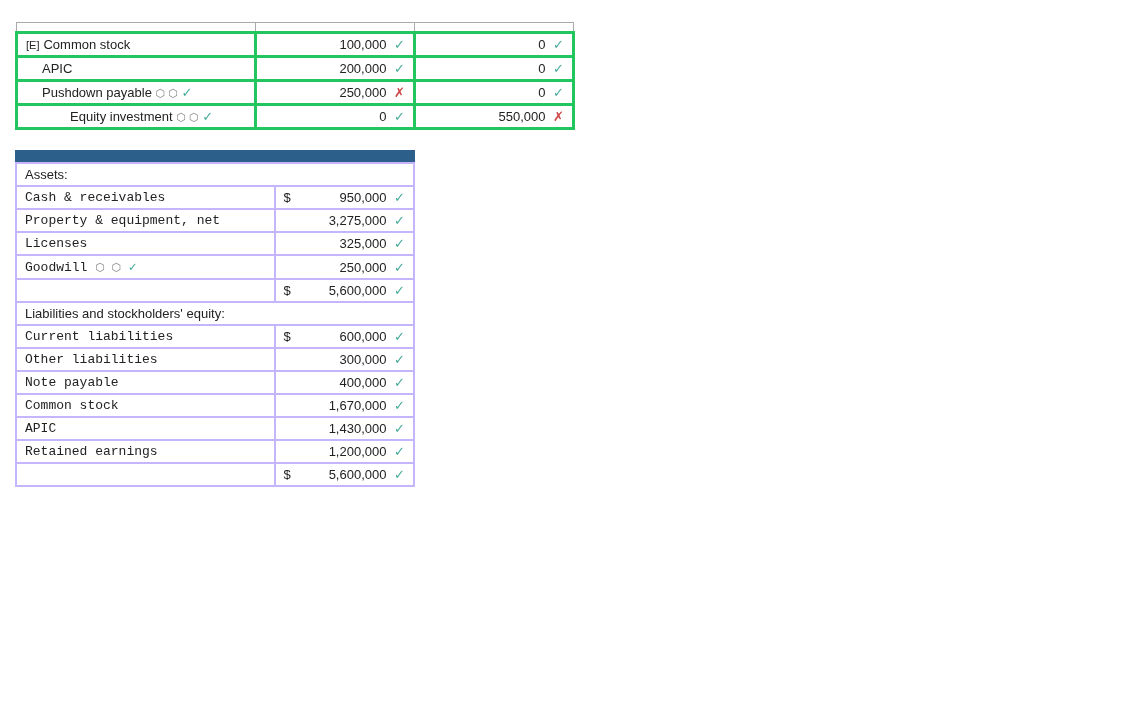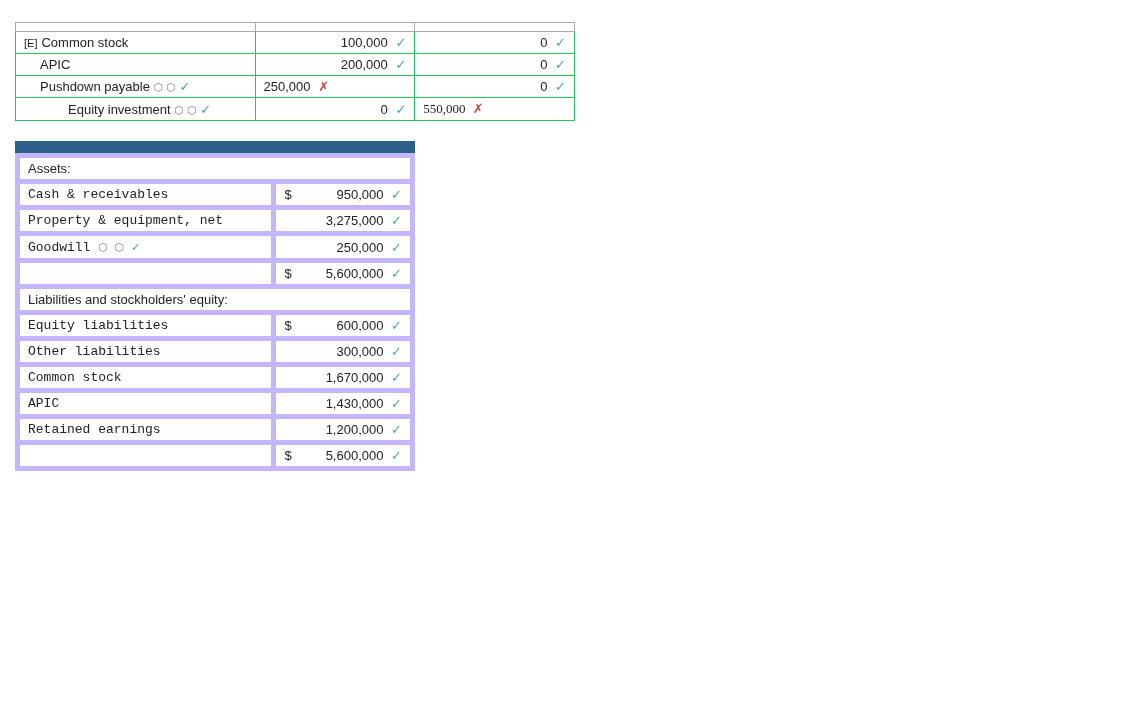--- a/index.html
+++ b/index.html
@@ -24,21 +24,21 @@
       margin-bottom: 20px;
     }
     .part-c-table th {
       background: #fff;
       border: 1px solid #aaa;
       padding: 4px 10px;
       text-align: center;
       font-weight: bold;
     }
     .part-c-table td {
-      border: 1px solid #22c55e;
+      border: 3px solid #22c55e;
       padding: 3px 8px;
     }
     .part-c-table .desc-col { width: 240px; }
     .part-c-table .debit-col { width: 160px; text-align: right; }
     .part-c-table .credit-col { width: 160px; text-align: right; }
     .check-green { color: #4a9; margin-left: 4px; }
     .cross-red { color: #c44; margin-left: 4px; }
 
     .section-label {
       font-size: 13px;
@@ -56,21 +56,21 @@
       text-align: center;
       padding: 5px;
       border: 1px solid #2c5f8a;
       font-size: 13px;
     }
     .cbs-table {
       border-collapse: collapse;
       width: 100%;
     }
     .cbs-table td {
-      border: 5px solid #c4b5fd;
+      border: 2px solid #c4b5fd;
       padding: 3px 8px;
       font-size: 13px;
     }
     .cbs-table .label-col { width: 260px; font-family: Liberation Mono, monospace; }
     .cbs-table .value-col { width: 140px; text-align: right; }
   </style>
 </head>
 <body>
 
 <p class="intro-text"></p>
@@ -89,27 +89,27 @@
         <td style="text-align: right; margin-top: 40px;">100,000 <span class="check-green">✓</span></td>
         <td style="text-align: right;">0 <span class="check-green">✓</span></td>
       </tr>
       <tr>
         <td><span style="margin-left:16px;">APIC</span></td>
         <td style="text-align: right; padding-left: 40px;">200,000 <span class="check-green">✓</span></td>
         <td style="text-align: right;">0 <span class="check-green">✓</span></td>
       </tr>
       <tr>
         <td><span style="margin-left:16px;">Pushdown payable</span> <span style="color:#888;font-size:11px;">⬡ ⬡</span> <span style="color:#4a9;">✓</span></td>
-        <td style=" margin-left: 20px;">250,000 <span class="cross-red">✗</span></td>
+        <td style="text-align: right; margin-left: 20px;">250,000 <span class="cross-red">✗</span></td>
         <td style="text-align: right;">0 <span class="check-green">✓</span></td>
       </tr>
       <tr>
         <td><span style="margin-left:44px;">Equity investment</span> <span style="color:#888;font-size:11px;">⬡ ⬡</span> <span style="color:#4a9;">✓</span></td>
         <td style="text-align: right;">0 <span class="check-green">✓</span></td>
-        <td style=" font-family: Liberation Serif, serif;">550,000 <span class="cross-red">✗</span></td>
+        <td style="text-align: right;">550,000 <span class="cross-red">✗</span></td>
       </tr>
     </tbody>
 </table>
 
 <p class="section-label"></p>
 
 <div class="cbs-wrapper">
   <div class="cbs-header"></div>
   <table class="cbs-table">
     <tbody id="cbs-tbody">
@@ -118,37 +118,45 @@
         </tr>
         <tr>
           <td class="label-col">Cash &amp; receivables</td>
           <td class="value-col"><span style="float:left;">$</span>950,000 <span class="check-green">✓</span></td>
         </tr>
         <tr>
           <td class="label-col">Property &amp; equipment, net</td>
           <td class="value-col">3,275,000 <span class="check-green">✓</span></td>
         </tr>
         <tr>
+          <td class="label-col">Licenses</td>
+          <td class="value-col">325,000 <span class="check-green">✓</span></td>
+        </tr>
+        <tr>
           <td class="label-col">Goodwill <span style="color:#888;font-size:11px;">⬡ ⬡</span> <span style="color:#4a9;">✓</span></td>
           <td class="value-col">250,000 <span class="check-green">✓</span></td>
         </tr>
         <tr style="border-top: 1px solid rgb(170, 170, 170);">
           <td class="label-col"></td>
           <td class="value-col"><span style="float:left;">$</span>5,600,000 <span class="check-green">✓</span></td>
         </tr>
         <tr>
           <td colspan="2">Liabilities and stockholders' equity:</td>
         </tr>
         <tr>
-          <td class="label-col">Equity liabilities</td>
+          <td class="label-col">Current liabilities</td>
           <td class="value-col"><span style="float:left;">$</span>600,000 <span class="check-green">✓</span></td>
         </tr>
         <tr>
           <td class="label-col">Other liabilities</td>
           <td class="value-col">300,000 <span class="check-green">✓</span></td>
+        </tr>
+        <tr>
+          <td class="label-col">Note payable</td>
+          <td class="value-col">400,000 <span class="check-green">✓</span></td>
         </tr>
         <tr>
           <td class="label-col">Common stock</td>
           <td class="value-col">1,670,000 <span class="check-green">✓</span></td>
         </tr>
         <tr>
           <td class="label-col">APIC</td>
           <td class="value-col">1,430,000 <span class="check-green">✓</span></td>
         </tr>
         <tr>

